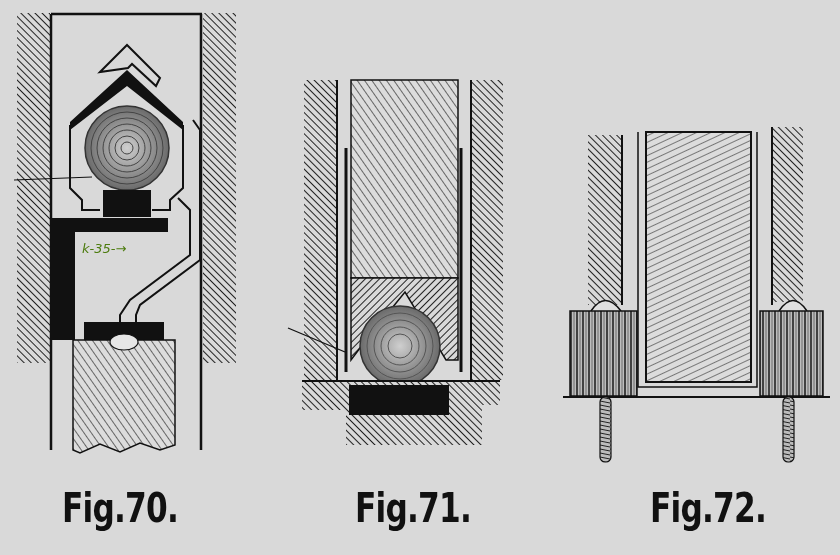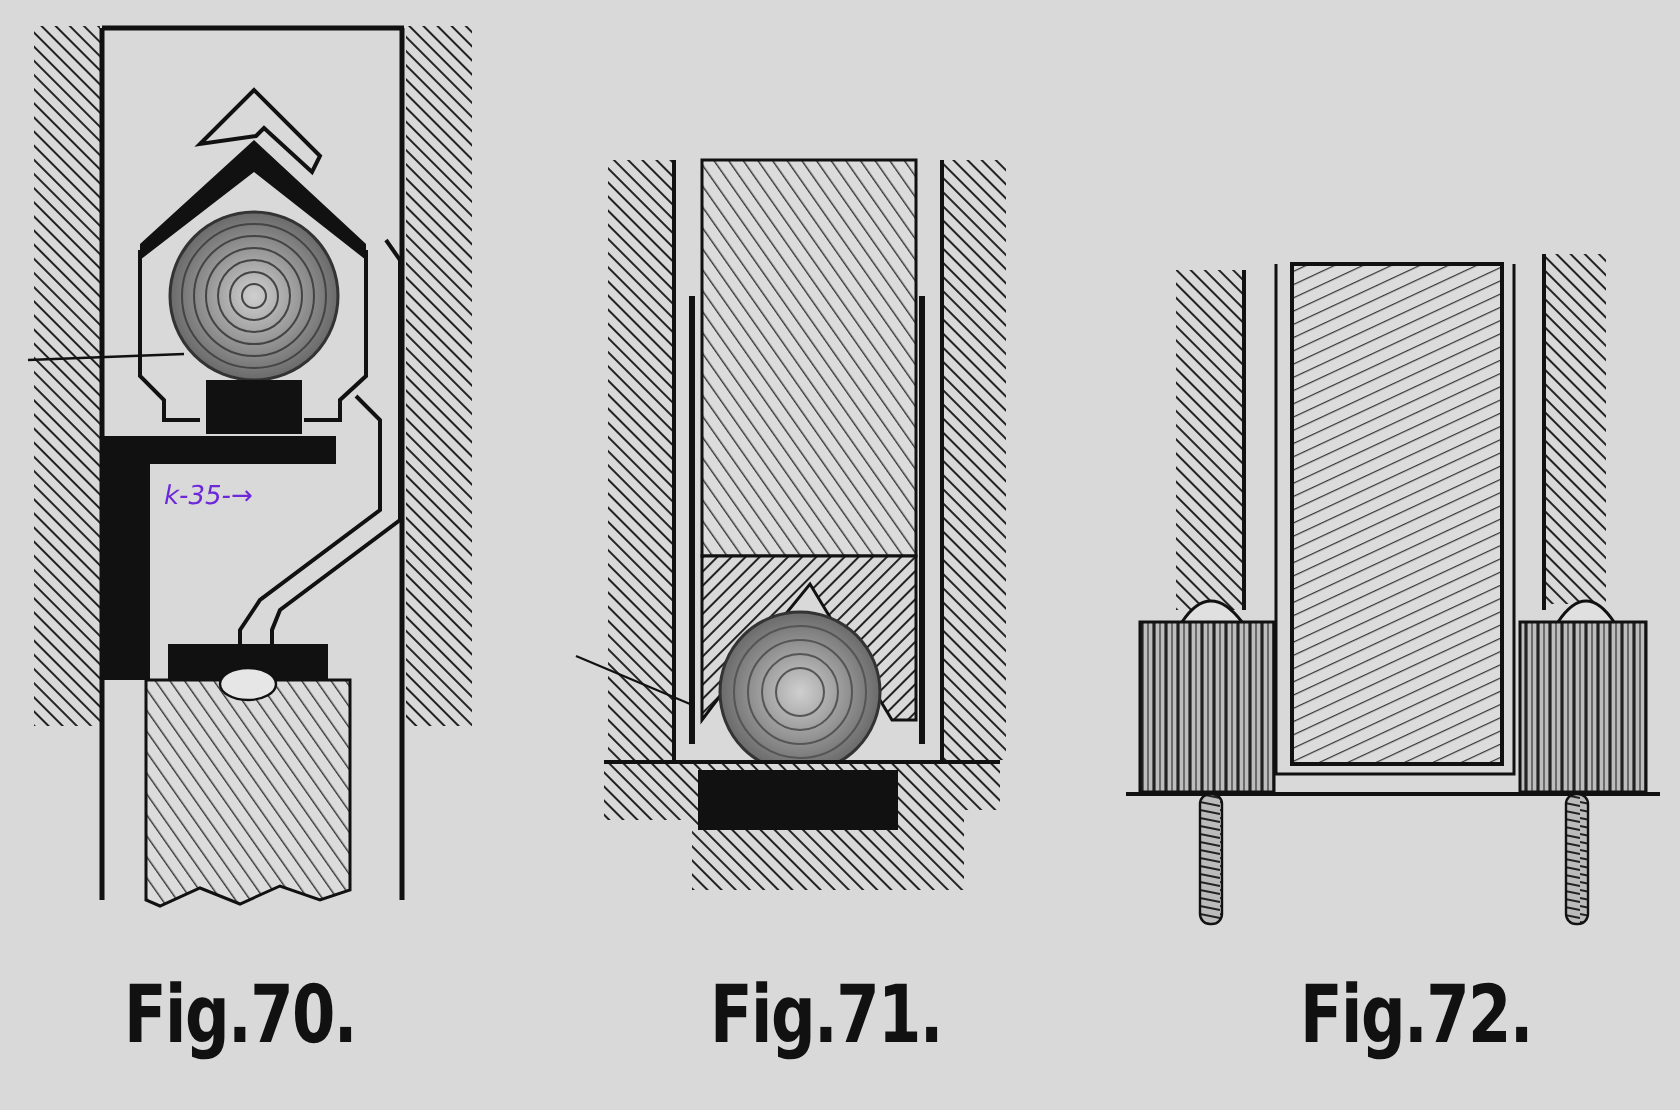--- a/index.html
+++ b/index.html
@@ -24,21 +24,21 @@
   }
   .cap70 { left: 62px; top: 485px; }
   .cap71 { left: 355px; top: 485px; }
   .cap72 { left: 650px; top: 485px; }
   .dim-label {
     position: absolute;
     left: 82px; top: 241px;
     font-family: "DejaVu Sans", sans-serif;
     font-style: italic;
     font-size: 13px;
-    color: #6d28d9;
+    color: #4d7c0f;
   }
 </style>
 </head>
 <body>
 
 <div class="page">
 
   <svg class="fig" width="840" height="555" viewBox="0 0 840 555">
     <defs>
       <pattern id="hatch" patternUnits="userSpaceOnUse" width="5" height="5" patternTransform="rotate(-45)">

